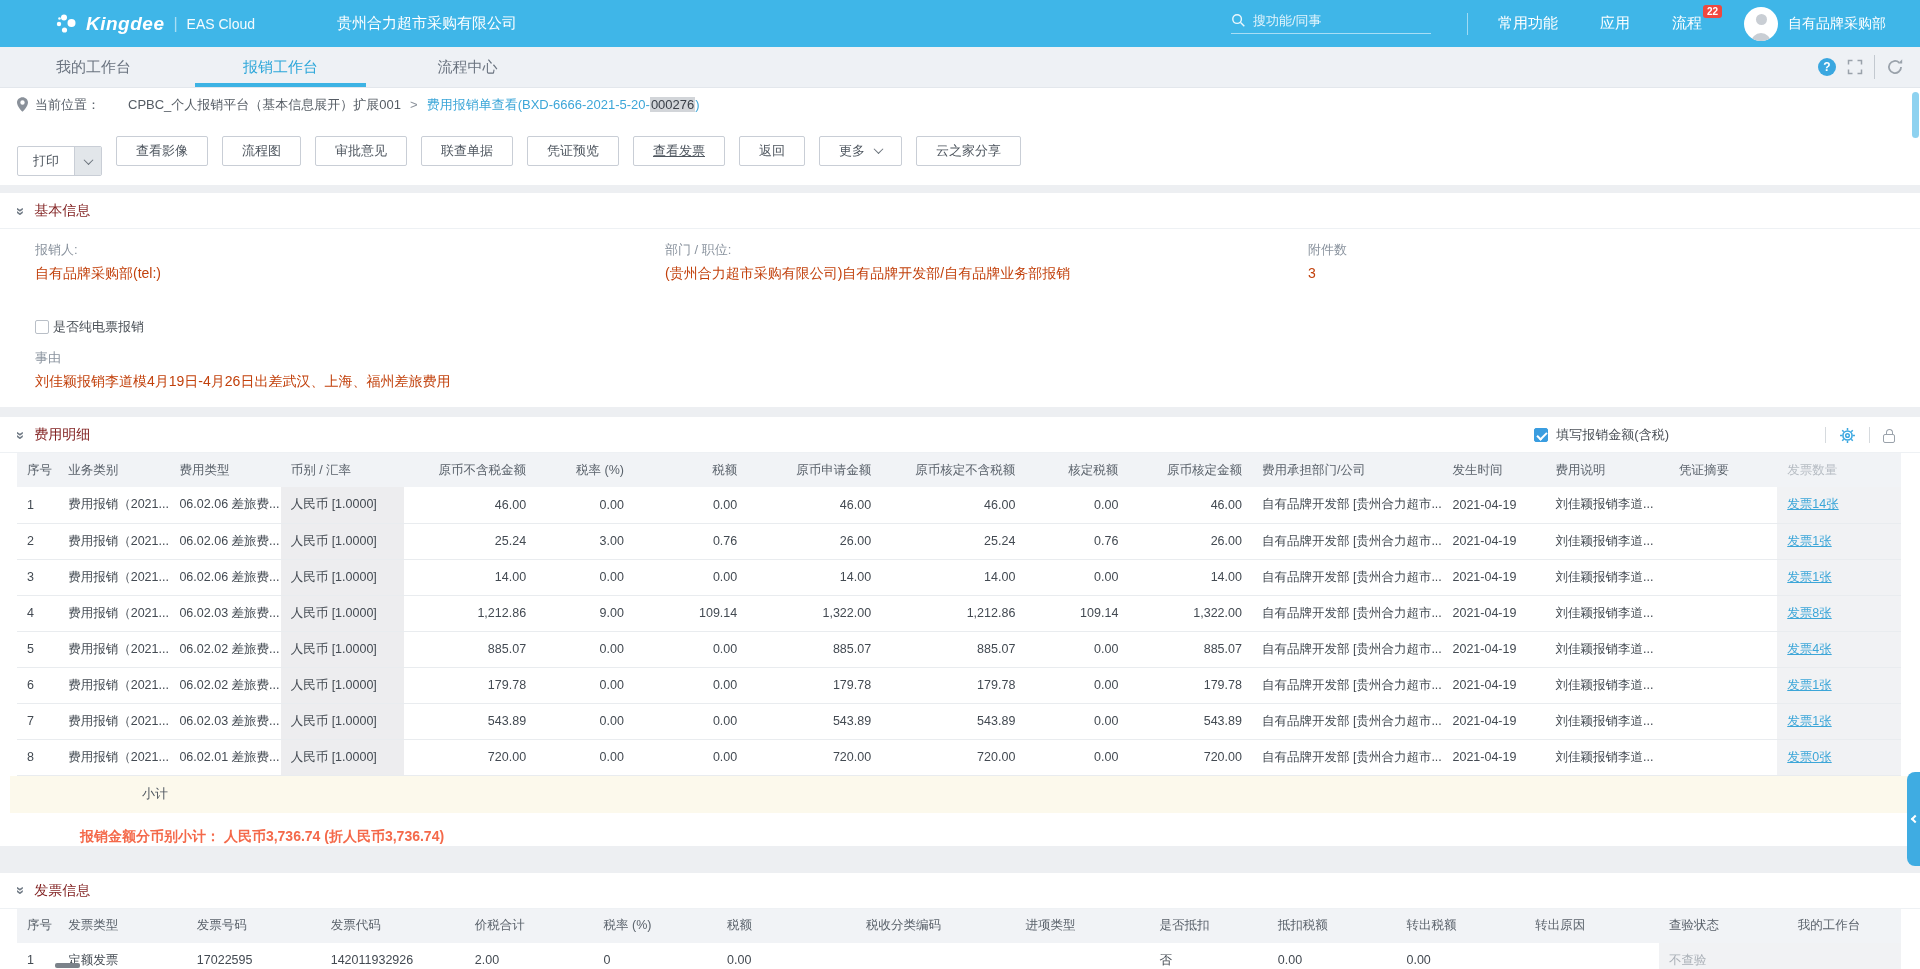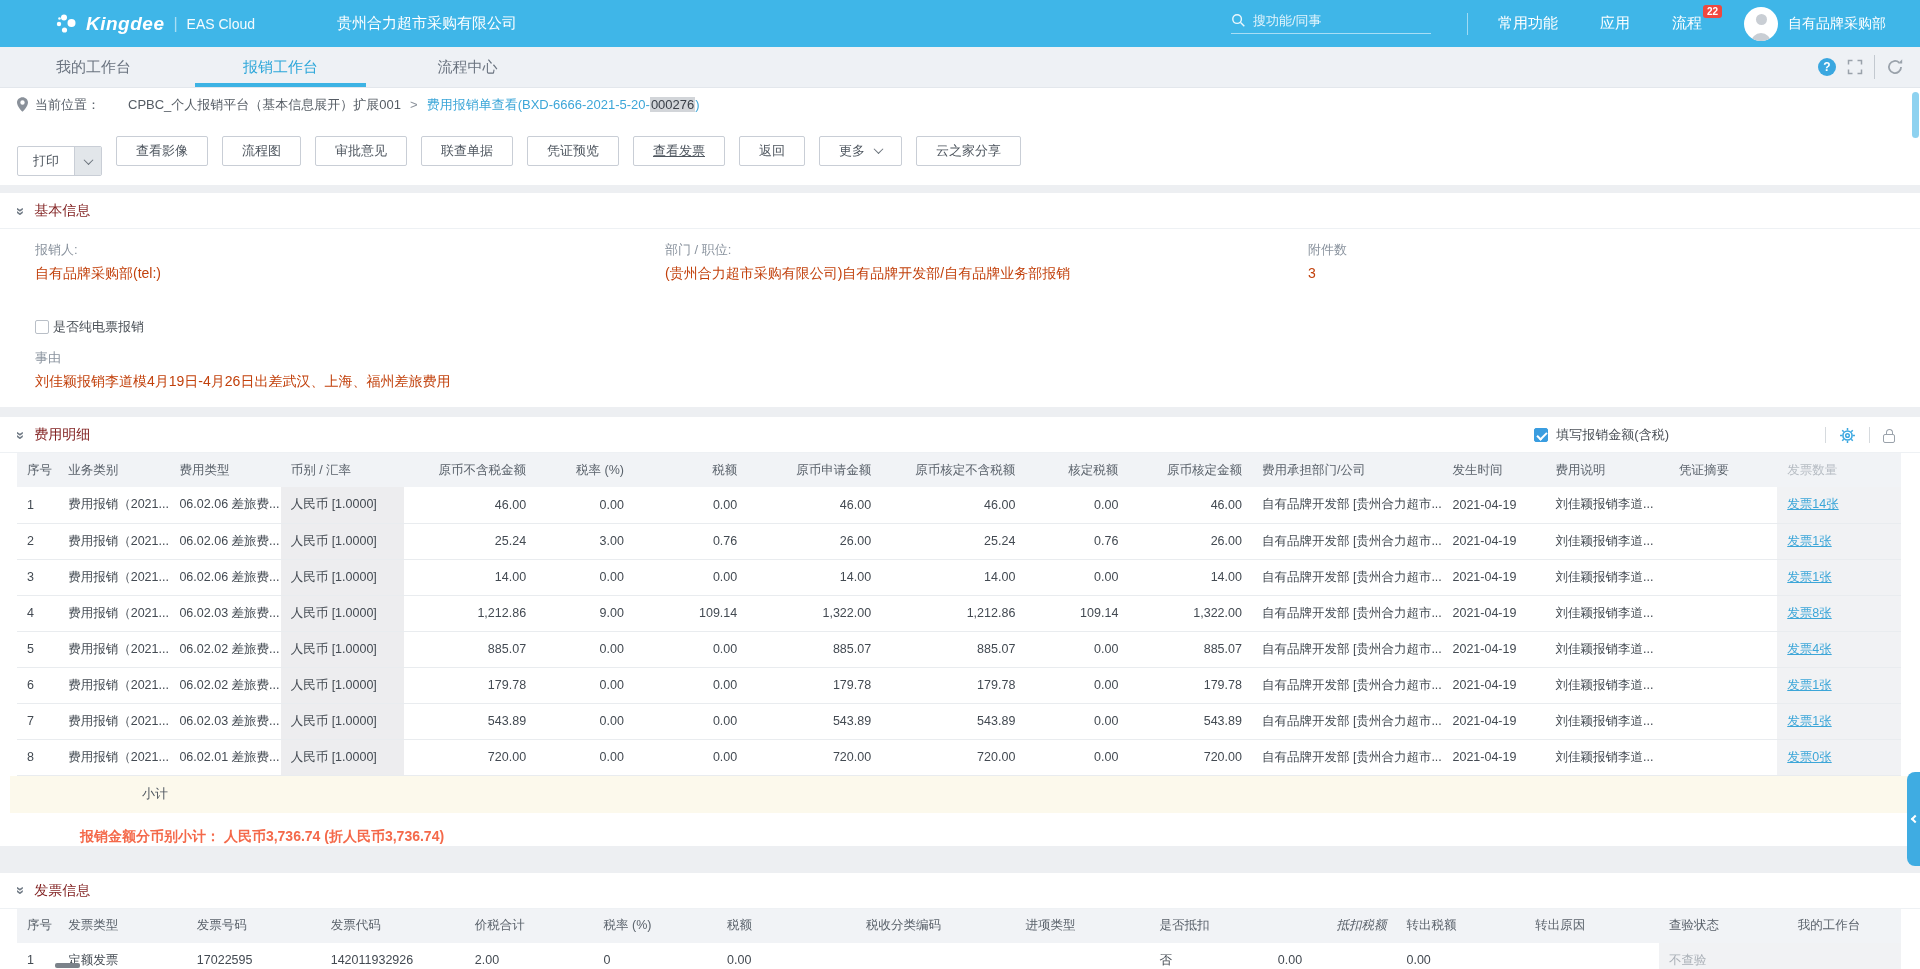--- a/index.html
+++ b/index.html
@@ -442,21 +442,21 @@
           <th style="width: 40px; text-align: left;">序号</th>
           <th style="width: 125px; text-align: left;">发票类型</th>
           <th style="width: 130px; text-align: left;">发票号码</th>
           <th style="width: 140px; text-align: left;">发票代码</th>
           <th style="width: 125px; text-align: left;">价税合计</th>
           <th style="width: 120px; text-align: left;">税率 (%)</th>
           <th style="width: 135px; text-align: left;">税额</th>
           <th style="width: 155px; text-align: left;">税收分类编码</th>
           <th style="width: 130px; text-align: left;">进项类型</th>
           <th style="width: 115px; text-align: left;">是否抵扣</th>
-          <th style="width: 125px; text-align: right; font-style: italic;">抵扣税额</th>
+          <th style="width: 125px; text-align: left;">抵扣税额</th>
           <th style="width: 125px; text-align: left;">转出税额</th>
           <th style="width: 130px; text-align: left;">转出原因</th>
           <th style="width: 125px; text-align: left;">查验状态</th>
           <th style="width: 110px; text-align: left;">我的工作台</th>
         </tr>
       </thead>
     <tbody>
         <tr>
           <td class="cell-seq" style="text-align: left;">1</td>
           <td class="cell-invoice_type" style="text-align: left;">定额发票</td>

